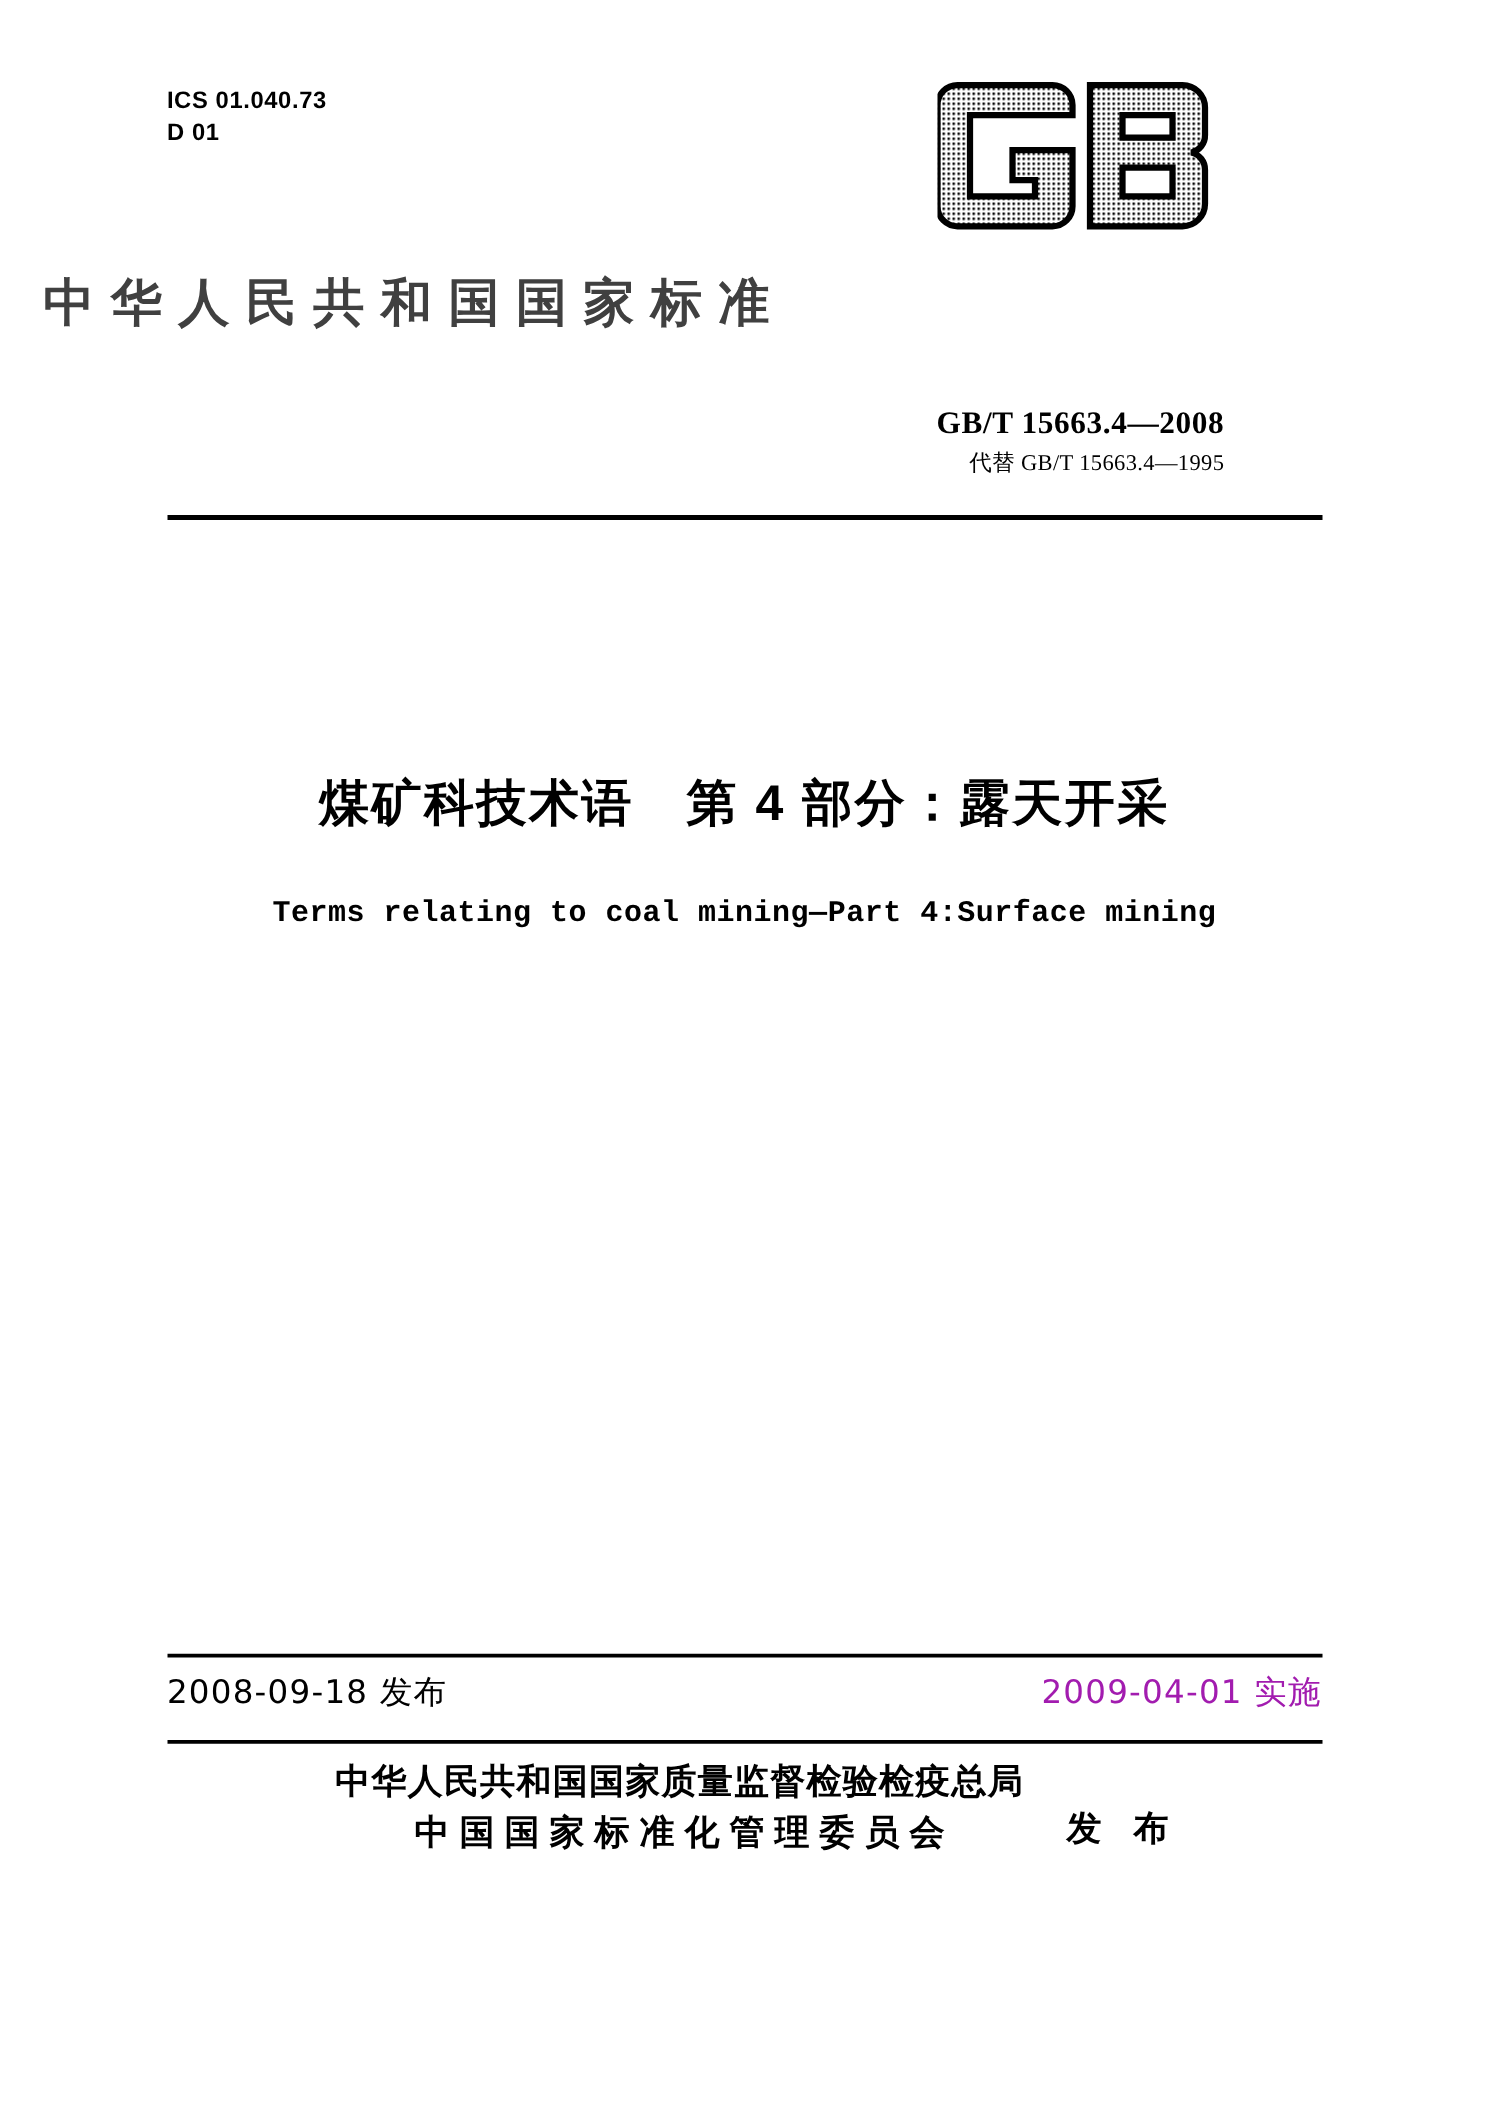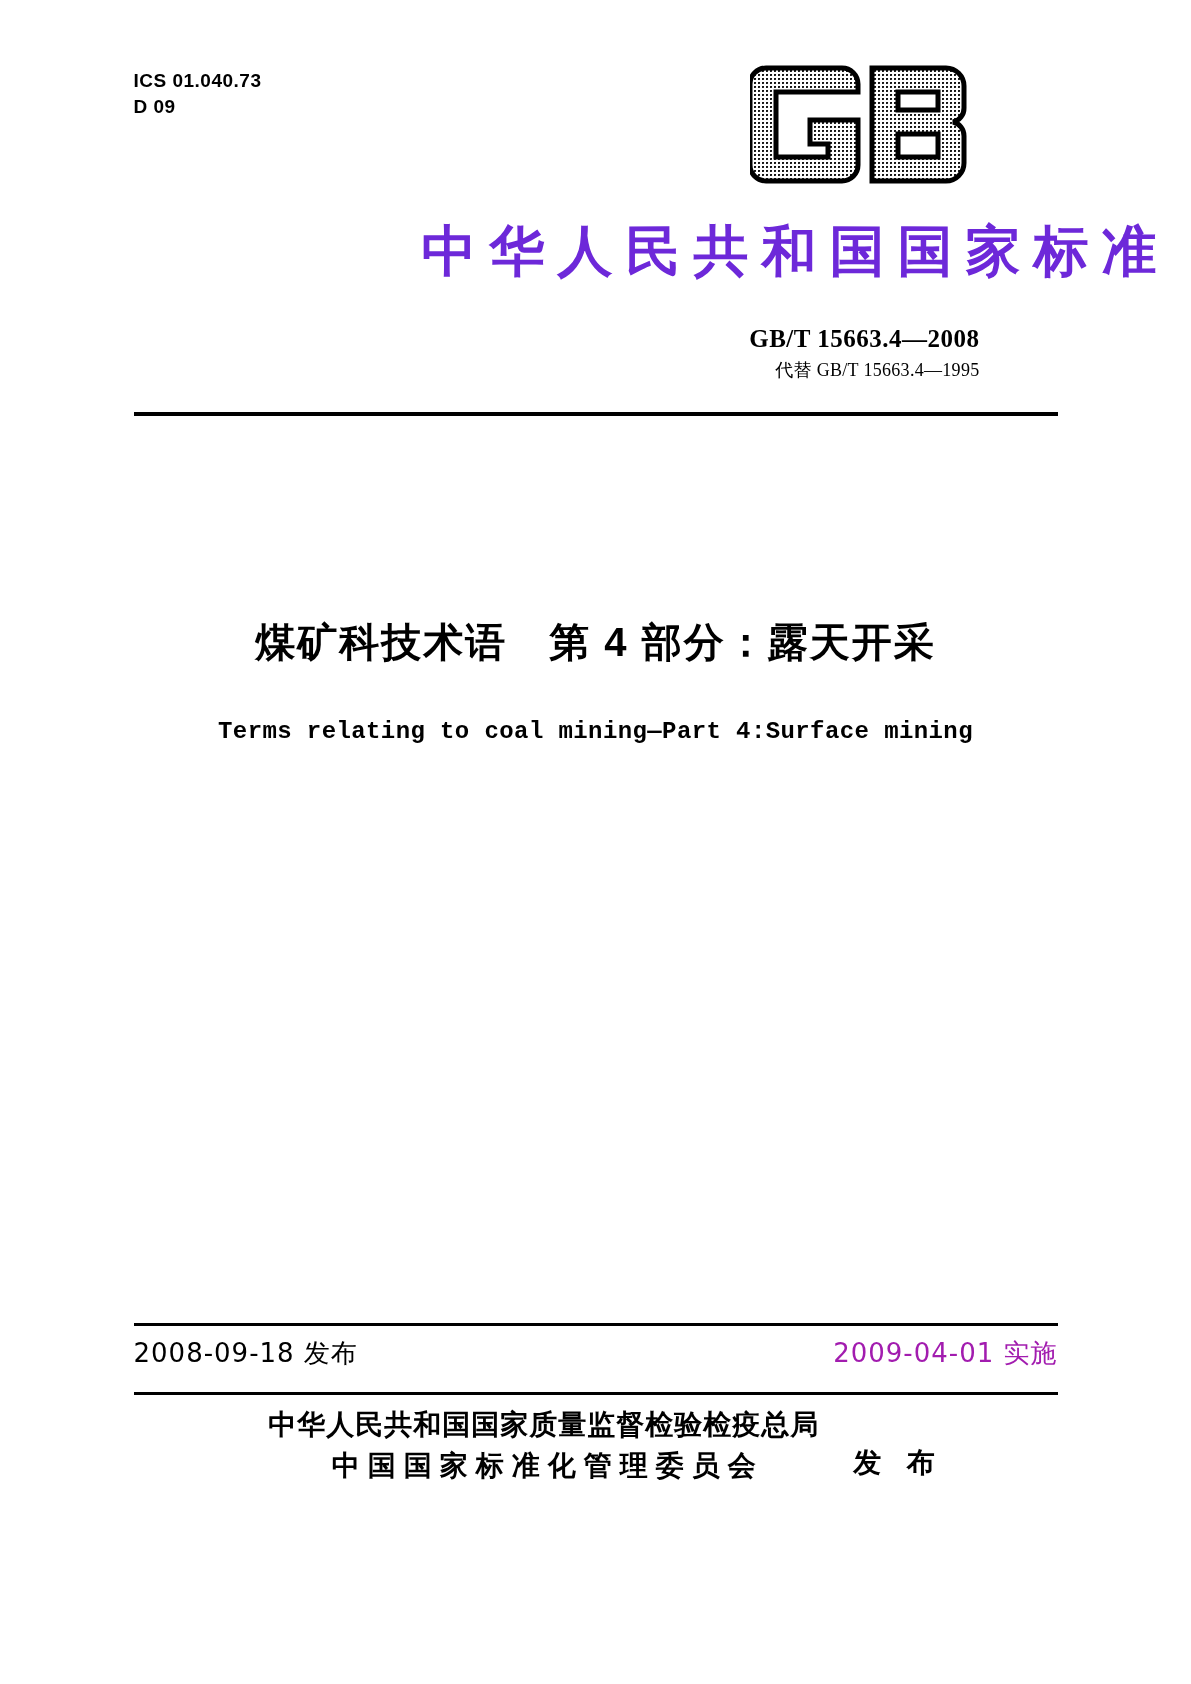--- a/index.html
+++ b/index.html
@@ -41,26 +41,26 @@
     width: 230px;
     height: 125px;
   }
 
   
   .nat-title {
     position: absolute;
     left: 0;
     right: 0;
     top: 215px;
-    text-align: right;
-    font-family: "DejaVu Sans", sans-serif;
-    font-weight: bold;
-    font-size: 55px;
+    text-align: left;
+    font-family: "DejaVu Sans", sans-serif;
+    font-weight: bold;
+    font-size: 41px;
     letter-spacing: 13px;
-    color: #6d28d9;
+    color: #404040;
     text-indent: 13px;
   }
 
   
   .std-no {
     position: absolute;
     right: 190px;
     top: 325px;
     text-align: right;
     font-family: "Liberation Serif", serif;
@@ -185,21 +185,21 @@
     padding-bottom: 4px;
   }
 </style>
 </head>
 <body>
 
 <div class="page">
 
   <div class="ics-block">
     <div class="ics-line">ICS 01.040.73</div>
-    <div class="ics-line">D 09</div>
+    <div class="ics-line">D 01</div>
   </div>
 
   <div class="gb-logo">
     <svg width="230" height="125" viewBox="0 0 230 125" xmlns="http://www.w3.org/2000/svg">
       <defs>
         <pattern id="hatch" width="4" height="4" patternUnits="userSpaceOnUse">
           <rect width="4" height="4" fill="#ffffff"></rect>
           <circle cx="1" cy="1" r="1.1" fill="#000000"></circle>
         </pattern>
       </defs>

